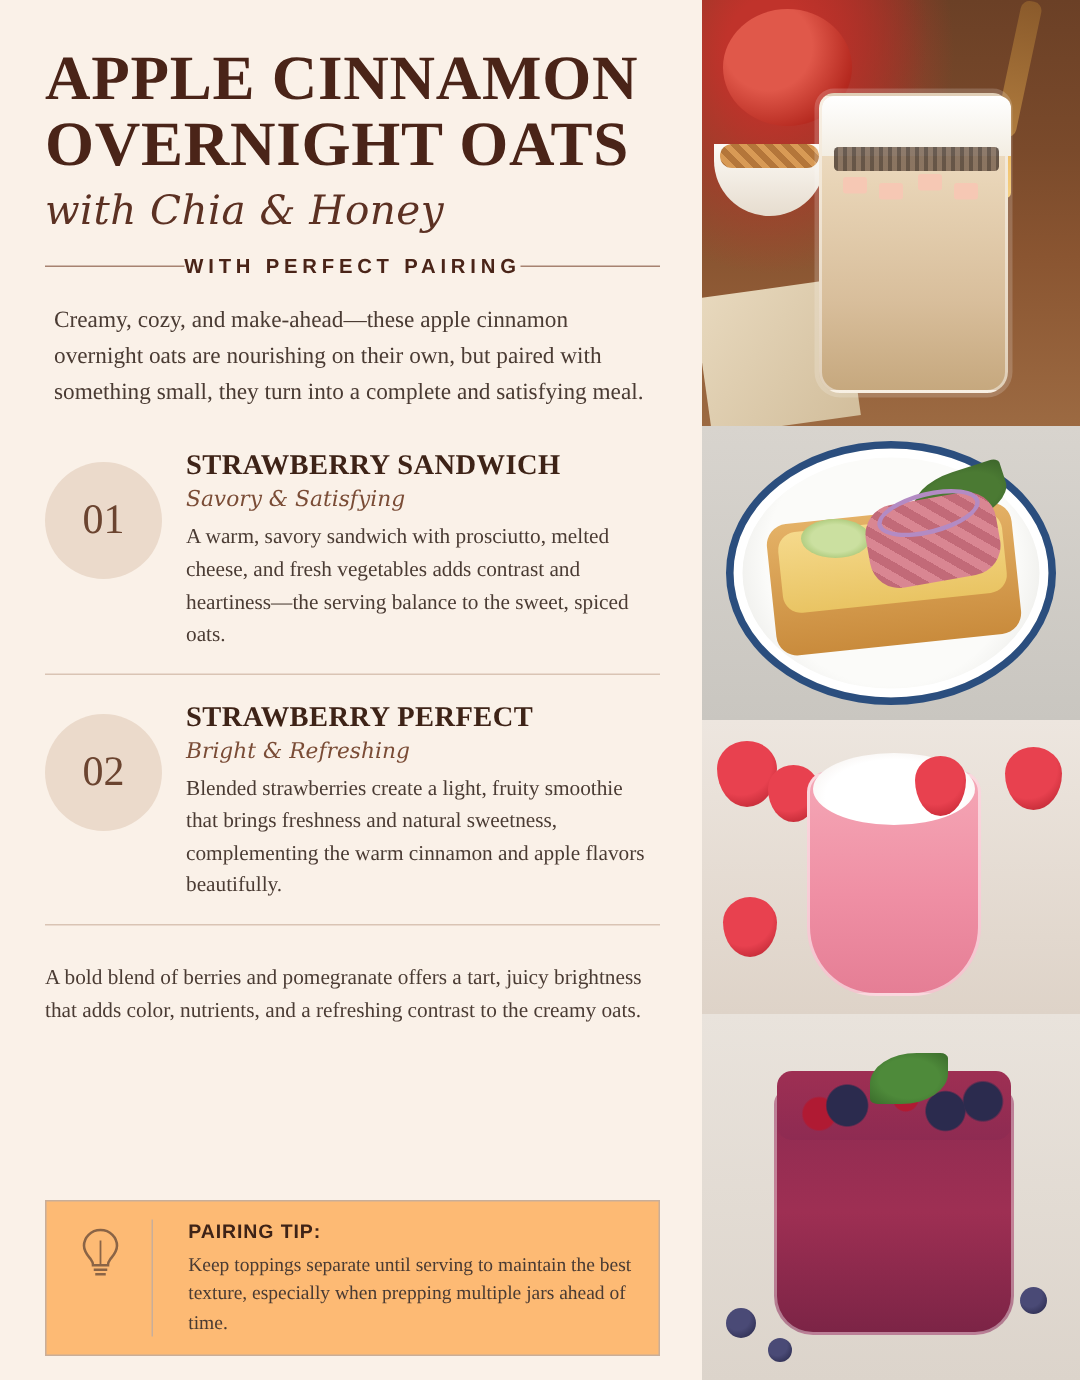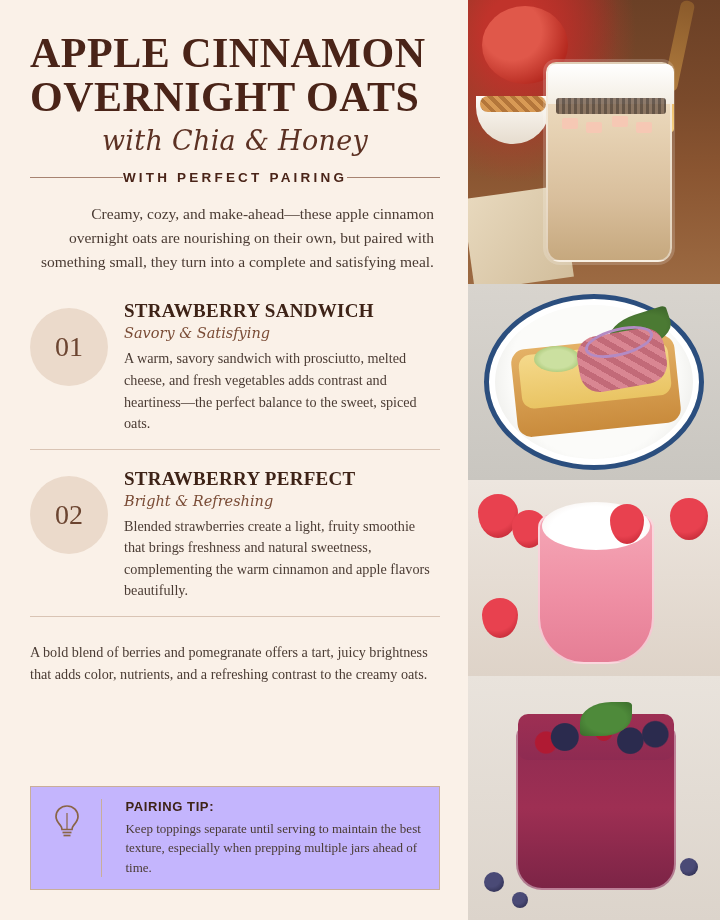--- a/index.html
+++ b/index.html
@@ -37,21 +37,20 @@
     color: #4A2418;
     font-size: 42px;
     line-height: 1.04;
     letter-spacing: 0.5px;
   }
   .subtitle-script {
     font-family: "DejaVu Serif", serif;
     font-style: italic;
     color: #5C3123;
     font-size: 27px;
-    text-align: center;
     margin-top: 6px;
     letter-spacing: 0.3px;
   }
   .rule-row {
     display: flex;
     align-items: center;
     margin-top: 14px;
   }
   .rule-line {
     flex: 1 1 auto;
@@ -65,21 +64,21 @@
     font-weight: bold;
     letter-spacing: 3.2px;
     color: #4A2418;
     white-space: nowrap;
   }
   .intro {
     margin-top: 17px;
     font-size: 15.5px;
     line-height: 1.55;
     color: #4A3B33;
-    text-align: right;
+    text-align: left;
     padding: 0 6px;
   }
 
   
   .items { margin-top: 22px; }
   .item {
     display: flex;
     gap: 16px;
     padding: 4px 0 14px 0;
   }
@@ -115,23 +114,22 @@
   .item-desc {
     margin-top: 7px;
     font-size: 14.2px;
     line-height: 1.52;
     color: #4A3B33;
   }
 
   
   .tip {
     margin-top: auto;
-    margin-bottom: 14px;
     border: 1px solid #C9AE99;
-    background: #c4b5fd;
+    background: #fdba74;
     padding: 12px 14px;
     display: flex;
     gap: 12px;
     align-items: flex-start;
   }
   .tip-icon { flex: 0 0 auto; width: 44px; display:flex; align-items:center; justify-content:center; padding-top:4px;}
   .tip-divider { width:1px; align-self: stretch; background:#C9AE99; }
   .tip-body { flex: 1 1 auto; padding-left: 12px; }
   .tip-title {
     font-family: "Liberation Sans", sans-serif;
@@ -315,21 +313,21 @@
 
     <p class="intro">Creamy, cozy, and make-ahead—these apple cinnamon overnight oats are nourishing on their own, but paired with something small, they turn into a complete and satisfying meal.</p>
 
     <div class="items">
 
       <div class="item">
         <div class="badge">01</div>
         <div class="item-body">
           <div class="item-title">STRAWBERRY SANDWICH</div>
           <div class="item-tagline">Savory &amp; Satisfying</div>
-          <div class="item-desc">A warm, savory sandwich with prosciutto, melted cheese, and fresh vegetables adds contrast and heartiness—the perfect balance to the sweet, spiced oats.</div>
+          <div class="item-desc">A warm, savory sandwich with prosciutto, melted cheese, and fresh vegetables adds contrast and heartiness—the serving balance to the sweet, spiced oats.</div>
         </div>
       </div>
 
       <div class="item">
         <div class="badge">02</div>
         <div class="item-body">
           <div class="item-title">STRAWBERRY PERFECT</div>
           <div class="item-tagline">Bright &amp; Refreshing</div>
           <div class="item-desc">Blended strawberries create a light, fruity smoothie that brings freshness and natural sweetness, complementing the warm cinnamon and apple flavors beautifully.</div>
         </div>

